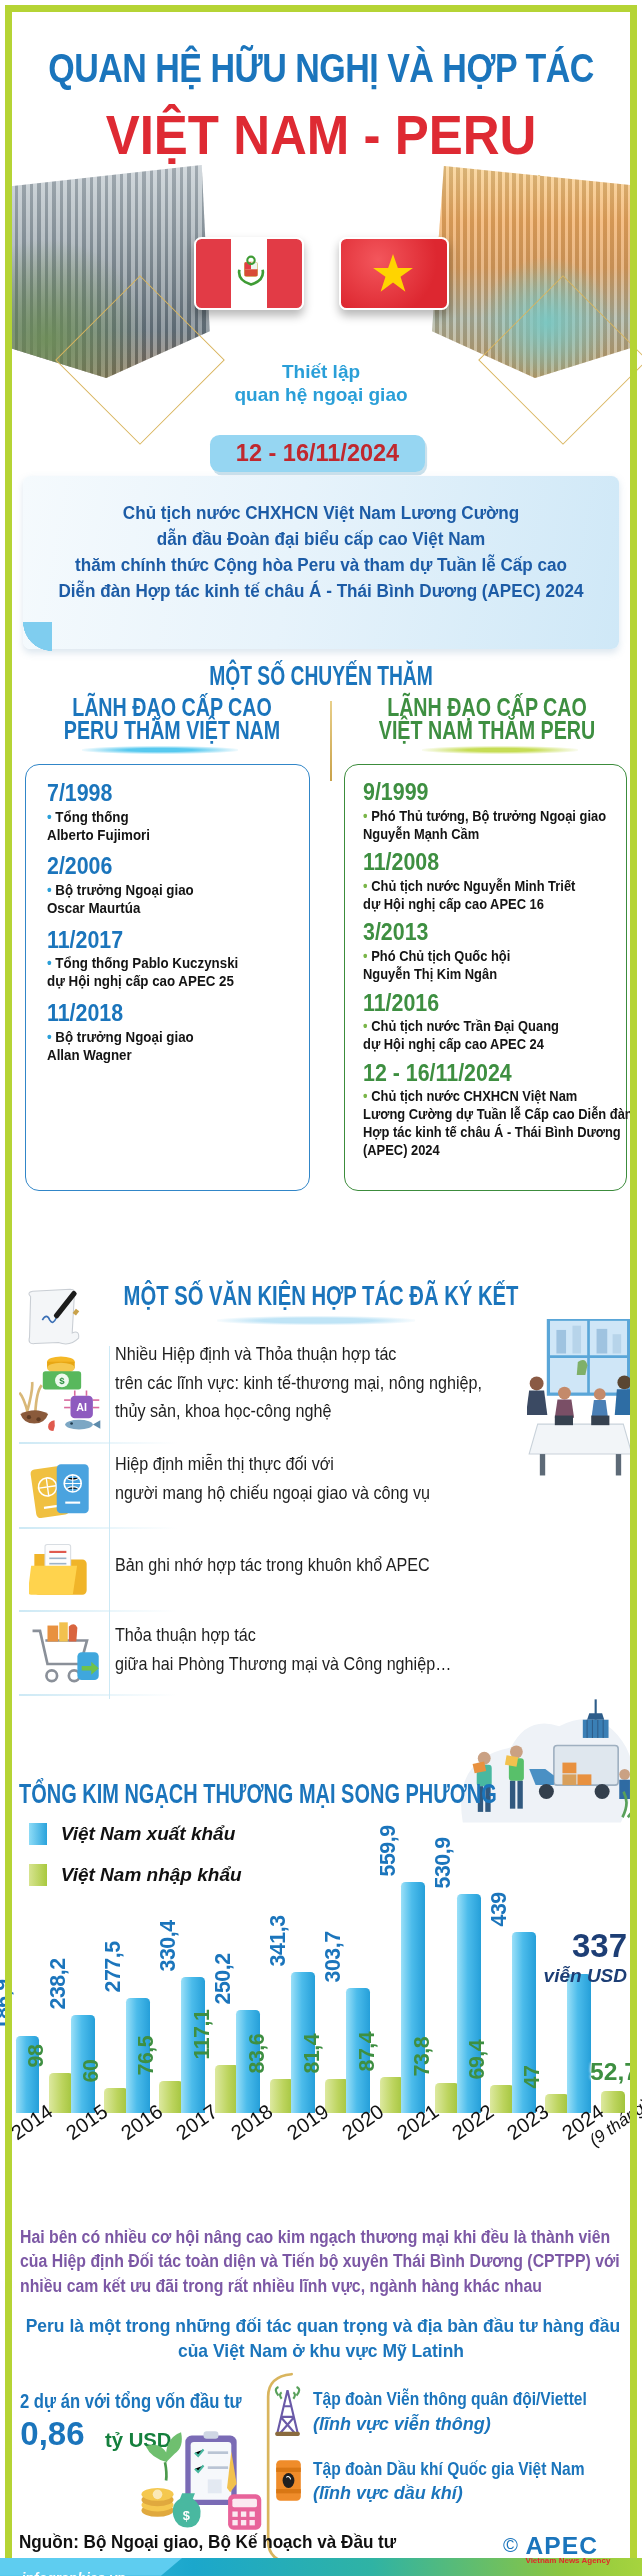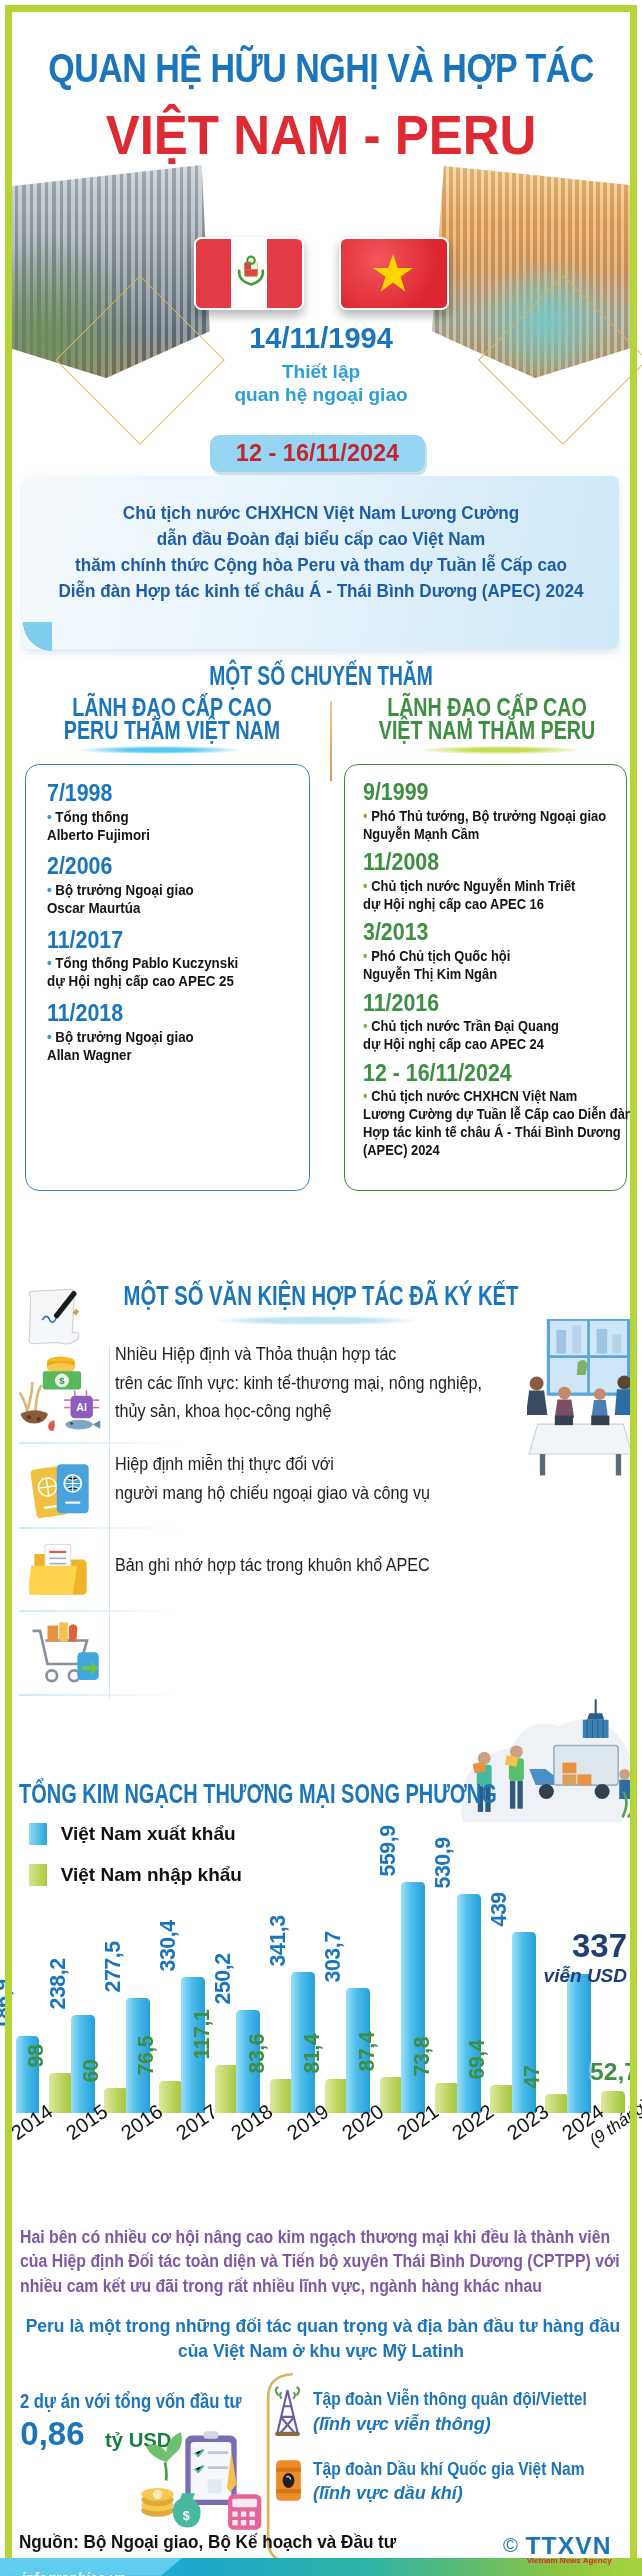--- a/index.html
+++ b/index.html
@@ -80,21 +80,21 @@
   .agr-text{position:absolute;left:115px;}
   .agr-line{font-size:19px;font-weight:500;color:#1f1f1f;line-height:19px;margin-bottom:9.6px;
       white-space:nowrap;transform:scaleX(.85);transform-origin:0 50%;}
   
   .chart-head{left:19px;top:1780px;font-size:23.5px;font-weight:bold;color:#1b75bc;white-space:nowrap;
       transform:scale(.85,1.2);transform-origin:0 50%;}
   .legend-row{position:absolute;left:29px;height:23.5px;display:flex;align-items:center;}
   .sw{width:17.7px;height:22.5px;margin-right:14px;}
   .sw-blue{background:linear-gradient(90deg,#8edcf7,#2aa3dc);}
   .sw-green{background:linear-gradient(90deg,#d7e490,#a9c93e);}
-  .legend-label{font-size:19px;font-weight:600;color:#111;}
+  .legend-label{font-size:19px;font-style:italic;font-weight:600;color:#111;}
   #chart{left:0;top:1879px;width:642px;height:234px;overflow:visible;}
   .bar{position:absolute;bottom:0;border-radius:4.3px 4.3px 0 0;}
   .bar-b{width:23.5px;background:linear-gradient(90deg,#9be0f8 0%,#4cbceb 45%,#259fd9 100%);}
   .bar-g{width:23.5px;background:linear-gradient(90deg,#dde9a0 0%,#bcd45e 55%,#a2c43c 100%);}
   .vlabel{position:absolute;width:24.6px;height:0;}
   .vlabel > span{position:absolute;left:0;bottom:0;transform-origin:0 100%;transform:rotate(-90deg);
       white-space:nowrap;font-size:21.4px;font-weight:bold;line-height:23.5px;letter-spacing:-0.5px;}
   .vl-b{color:#1b75bc;} .vl-g{color:#3e8f41;}
   .last-green{position:absolute;font-size:24.6px;font-weight:bold;color:#3e8f41;
       text-shadow:0 0 3.2px #fff,0 0 3.2px #fff,0 0 3.2px #fff;}
@@ -154,21 +154,20 @@
       <rect x="18" y="27" width="24" height="13" fill="#d94b37"></rect>
       <circle cx="30" cy="10" r="7" fill="none" stroke="#3f9c35" stroke-width="4"></circle>
     </svg>
   </div>
   <div class="flag flag-vn">
     <svg width="42" height="42" viewBox="0 0 78 78" style="position:absolute;left:31px;top:14px;">
       <polygon points="39,2 48,28 76,28 53,44 62,72 39,55 16,72 25,44 2,28 30,28" fill="#ffd400"></polygon>
     </svg>
   </div>
 
-  <div class="abs ctr estab-date nowrap">14/11/1994</div>
   <div class="abs ctr estab2 nowrap">quan hệ ngoại giao</div>
   <div class="abs ctr estab1 nowrap">Thiết lập</div>
 
   <div class="abs badge">12 - 16/11/2024</div>
 
   <div class="abs banner banner-pad">
     <div class="banner-line">Chủ tịch nước CHXHCN Việt Nam Lương Cường</div>
     <div class="banner-line">dẫn đầu Đoàn đại biểu cấp cao Việt Nam</div>
     <div class="banner-line">thăm chính thức Cộng hòa Peru và tham dự Tuần lễ Cấp cao</div>
     <div class="banner-line">Diễn đàn Hợp tác kinh tế châu Á - Thái Bình Dương (APEC) 2024</div>
@@ -337,20 +336,24 @@
   <svg class="abs" style="left:24px;top:1621px;" width="79" height="71" viewBox="0 0 148 132">
     <path d="M16 18 h14 l14 62 h62 l12 -44 h-78" fill="none" stroke="#8a9099" stroke-width="5"></path>
     <rect x="44" y="8" width="20" height="30" fill="#e8913f"></rect>
       <rect x="66" y="2" width="16" height="36" fill="#f2c14e"></rect>
       <path d="M84 10 q10 -10 16 2 l-2 26 h-14 Z" fill="#d9653f"></path>
     <circle cx="52" cy="102" r="10" fill="none" stroke="#8a9099" stroke-width="5"></circle>
     <circle cx="94" cy="102" r="10" fill="none" stroke="#8a9099" stroke-width="5"></circle>
     <rect x="100" y="58" width="40" height="52" rx="8" fill="#3fa7dd"></rect>
     <path d="M108 84 h18 v-8 l14 12 -14 12 v-8 h-18 Z" fill="#6fc24a"></path>
   </svg>
+  <div class="agr-text" style="top:1625px;">
+    <div class="agr-line">Thỏa thuận hợp tác</div>
+    <div class="agr-line">giữa hai Phòng Thương mại và Công nghiệp…</div>
+  </div>
   <div class="agr-sep" style="top:1694px;"></div>
 
   <svg class="abs" style="left:452px;top:1694px;" width="185" height="142" viewBox="0 0 345 265">
     <path d="M20 240 q-20 -120 90 -140 q30 -60 90 -40 q80 -40 125 40 q30 60 -10 140 Z" fill="#eef2f7"></path>
     <line x1="268" y1="10" x2="268" y2="48" stroke="#2e5d8a" stroke-width="4"></line>
     <path d="M252 48 h32 l-4 -12 h-24 Z" fill="#2e5d8a"></path>
     <rect x="244" y="48" width="48" height="34" fill="#3a7fb5"></rect>
       <g stroke="#2e5d8a" stroke-width="2">
         <line x1="252" y1="48" x2="252" y2="82"></line>
         <line x1="262" y1="48" x2="262" y2="82"></line>
@@ -551,21 +554,21 @@
     <ellipse cx="27" cy="42" rx="11" ry="14" fill="#1f1f1f"></ellipse>
     <path d="M23 36 a5 7 0 0 1 8 4" stroke="#fff" stroke-width="2" fill="none"></path>
   </svg>
   <div class="comp-name" style="top:2458px;">Tập đoàn Dầu khí Quốc gia Việt Nam</div>
   <div class="comp-field" style="top:2483px;">(lĩnh vực dầu khí)</div>
 
   <div class="abs source">Nguồn: Bộ Ngoại giao, Bộ Kế hoạch và Đầu tư</div>
   <div class="abs ttxvn">
     <span class="copy">©</span>
     <span>
-      <span class="ttxvn-text" style="display:block;">TTXVN</span>
+      <span class="ttxvn-text" style="display:block;">APEC</span>
       <span class="ttxvn-sub" style="display:block;">Vietnam News Agency</span>
     </span>
   </div>
   <div id="footer-bar">
     <div class="lighter"></div>
     <div class="brand">infographics.vn</div>
   </div>
 </main>
 
 

